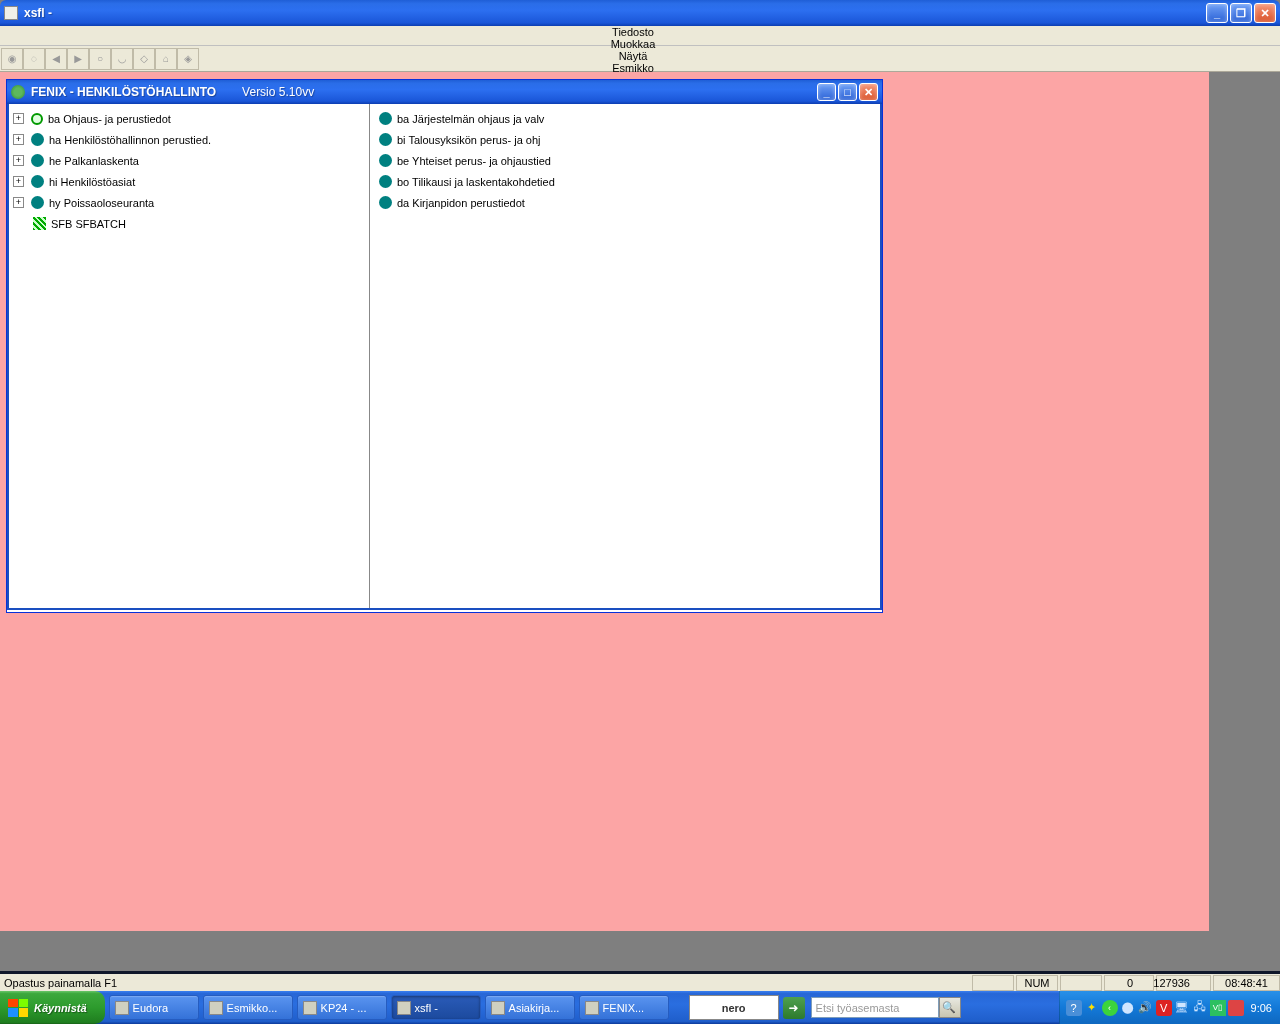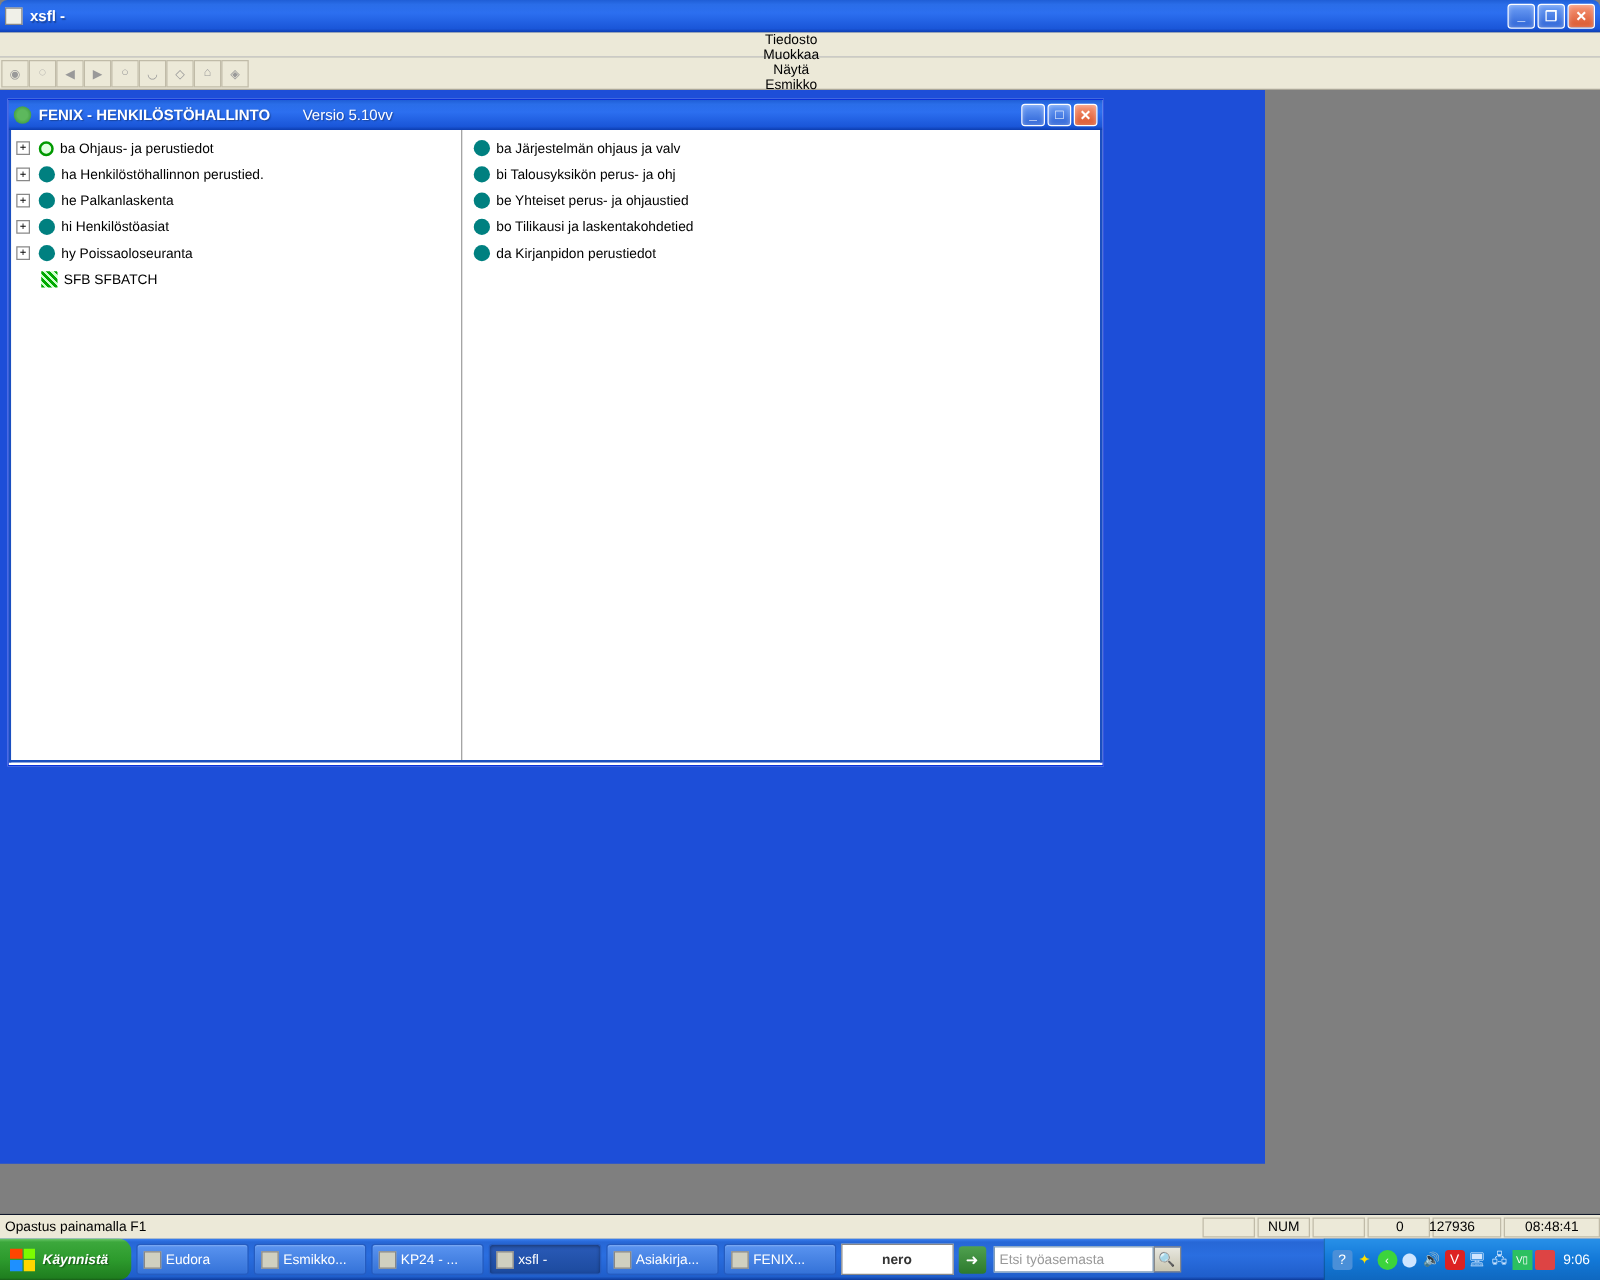--- a/index.html
+++ b/index.html
@@ -14,21 +14,21 @@
 .win-btn { width: 22px; height: 20px; border: 1px solid #fff; border-radius: 3px; display: flex; align-items: center; justify-content: center; color: white; font-weight: bold; font-size: 11px; box-shadow: inset 0 0 4px rgba(255,255,255,.4); }
 .win-btn.min, .win-btn.max, .win-btn.restore { background: linear-gradient(to bottom,#6fa0f6,#2b62d6); }
 .win-btn.close { background: linear-gradient(to bottom,#f69779,#d9532a); }
 
 .menubar { height: 20px; background: #ece9d8; display: flex; align-items: center; padding: 0 4px; border-bottom: 1px solid #c0c0c0; font-size: 11px; flex-direction: column; }
 .menubar span { margin-right: 14px; cursor: default; }
 
 .toolbar { height: 26px; background: #ece9d8; display: flex; align-items: center; padding: 1px; border-bottom: 1px solid #aca899; }
 .tb-btn { width: 22px; height: 22px; border: 1px solid #c0bba8; background: #ece9d8; margin-right: 0px; display: flex; align-items: center; justify-content: center; font-size: 10px; color: #999; }
 
-.mdi-area { position: absolute; left: 0; top: 72px; width: 1012px; height: 859px; background: #1d4ed8; }
+.mdi-area { position: absolute; left: 0; top: 72px; width: 1209px; height: 859px; background: #fca5a5; }
 
 
 .inner-window { position: absolute; left: 6px; top: 7px; width: 877px; height: 534px; border: 1px solid #0831d9; background: white; }
 .inner-titlebar { height: 24px; background: linear-gradient(to bottom, #1f5ed6 0%, #2a6de8 14%, #2c6ff0 40%, #1a56d8 88%, #0c3db0 100%); display: flex; align-items: center; color: white; font-weight: bold; padding: 0 4px; }
 .inner-titlebar .inner-icon { width: 14px; height: 14px; background: radial-gradient(circle,#5db85d 40%,#2e8b2e 100%); border-radius: 50%; }
 .inner-titlebar .title { margin-left: 6px; font-size: 12px; text-shadow: 1px 1px 1px rgba(0,0,0,.3); }
 .inner-titlebar .version { margin-left: 26px; font-weight: normal; font-size: 12px; text-shadow: 1px 1px 1px rgba(0,0,0,.3); }
 .inner-titlebar .win-btn { width: 19px; height: 18px; }
 
 .inner-body { display: flex; height: 506px; border: 2px solid #1a4fc0; border-top: none; }
@@ -37,33 +37,33 @@
 
 .tree-item, .list-item { display: flex; align-items: center; height: 21px; cursor: default; font-size: 13px; font-family: Arial, sans-serif; }
 .expander { width: 11px; height: 11px; border: 1px solid #888; display: flex; align-items: center; justify-content: center; font-size: 9px; line-height: 1; margin-right: 2px; color: #000; }
 .spacer-exp { width: 13px; margin-right: 2px; }
 .treeicon { width: 14px; height: 14px; margin: 0 5px; flex-shrink: 0; }
 .teal-dot { width: 13px; height: 13px; background: #008080; border-radius: 50%; }
 .green-ring { width: 12px; height: 12px; border: 2px solid #009900; border-radius: 50%; background: #e0ffe0; }
 .green-grid { width: 13px; height: 13px; background: repeating-linear-gradient(45deg,#00aa00,#00aa00 2px,#ccffcc 2px,#ccffcc 4px); }
 
 
-.statusbar { position: absolute; left: 0; bottom: 33px; width: 1280px; height: 20px; background: #ece9d8; border-top: 1px solid #0f172a; display: flex; align-items: center; font-size: 11px; }
+.statusbar { position: absolute; left: 0; bottom: 33px; width: 1280px; height: 20px; background: #ece9d8; border-top: 3px solid #0f172a; display: flex; align-items: center; font-size: 11px; }
 .statusbar .panel { border: 1px solid #c0bba8; height: 16px; display: flex; align-items: center; padding: 0 20px; margin-left: 2px; }
 .statusbar .flex { flex: 1; padding-left: 4px; }
 
 
 .taskbar { position: absolute; left: 0; bottom: 0; width: 1280px; height: 33px; background: linear-gradient(to bottom,#3a80f1 0%,#2767d6 8%,#2a6ee0 40%,#1f5ecb 92%,#0d3a9a 100%); display: flex; align-items: center; }
 .start-btn { height: 33px; padding: 0 18px 0 8px; background: linear-gradient(to bottom,#69c669 0%,#3ca83c 8%,#2d9b2d 50%,#1f7e1f 95%,#176017 100%); display: flex; align-items: center; color: white; font-weight: bold; font-style: italic; font-size: 17px; border-radius: 0 10px 10px 0; text-shadow: 1px 1px 1px rgba(0,0,0,.4); }
 .start-flag { width: 20px; height: 18px; margin-right: 6px; display: grid; grid-template-columns: 1fr 1fr; grid-template-rows: 1fr 1fr; gap: 1px; }
 .start-flag div:nth-child(1){background:#ff4500;} .start-flag div:nth-child(2){background:#7cfc00;} .start-flag div:nth-child(3){background:#1e90ff;} .start-flag div:nth-child(4){background:#ffd700;}
 .task-btn { height: 25px; width: 90px; margin-left: 4px; background: linear-gradient(to bottom,#5a94f0,#3472d8); border: 1px solid #255cc0; border-radius: 3px; display: flex; align-items: center; color: white; font-size: 11px; padding: 0 5px; overflow: hidden; white-space: nowrap; text-overflow: ellipsis; box-shadow: inset 0 1px 1px rgba(255,255,255,.2); }
 .task-btn.active { background: linear-gradient(to bottom,#2a5bb8,#1c4a9e); box-shadow: inset 0 1px 3px rgba(0,0,0,.4); }
 .task-btn .ticon { width: 14px; height: 14px; margin-right: 4px; flex-shrink: 0; }
-.nero-box { height: 25px; width: 90px; margin-left: 4px; background: #fff; border: 1px solid #888; display: flex; align-items: center; justify-content: center; font-size: 8px; color: #333; font-weight: bold; }
+.nero-box { height: 25px; width: 90px; margin-left: 20px; background: #fff; border: 1px solid #888; display: flex; align-items: center; justify-content: center; font-size: 8px; color: #333; font-weight: bold; }
 .qlaunch { width: 22px; height: 22px; margin-left: 4px; background: linear-gradient(to bottom,#4fa04f,#2d7a2d); border-radius: 3px; display: flex; align-items: center; justify-content: center; color: white; font-size: 12px; }
 .search-box { height: 21px; width: 128px; margin-left: 6px; background: white; border: 1px solid #7f9db9; display: flex; align-items: center; padding: 0 4px; color: #999; font-size: 11px; }
 .search-btn { width: 22px; height: 21px; background: linear-gradient(to bottom,#e8e8e0,#c8c5b0); border: 1px solid #888; display: flex; align-items: center; justify-content: center; color: #333; }
 .systray { margin-left: auto; height: 33px; background: linear-gradient(to bottom,#2890e8 0%,#1379d8 50%,#0f68c0 100%); display: flex; align-items: center; padding: 0 8px 0 6px; border-left: 1px solid rgba(0,0,0,.2); gap: 2px; }
 .tray-ico { width: 16px; height: 16px; display: flex; align-items: center; justify-content: center; font-size: 11px; }
 .tray-time { color: white; font-size: 11px; margin-left: 5px; }
 .doc-icon{width:14px;height:14px;background:#f0f0e8;border:1px solid #888;}
 </style>
 </head>
 <body>
@@ -172,21 +172,21 @@
     </div>
   </div>
 
   <div class="statusbar">
     <span class="flex">Opastus painamalla F1</span>
     <span class="panel" style="width:28px;"></span>
     <span class="panel" style="width:40px;justify-content:center;">NUM</span>
     <span class="panel" style="width:28px;"></span>
     <span class="panel" style="width:50px;justify-content:flex-end;">0</span>
     <span class="panel" style="width:55px;justify-content:flex-end;">127936</span>
-    <span class="panel" style="width:77px;justify-content:center;text-align:right;">08:48:41</span>
+    <span class="panel" style="width:67px;justify-content:center;text-align:right;">08:48:41</span>
   </div>
 
   <div class="taskbar">
     <div class="start-btn">
       <div class="start-flag">
           <div></div>
           <div></div>
           <div></div>
           <div></div>
         </div>

